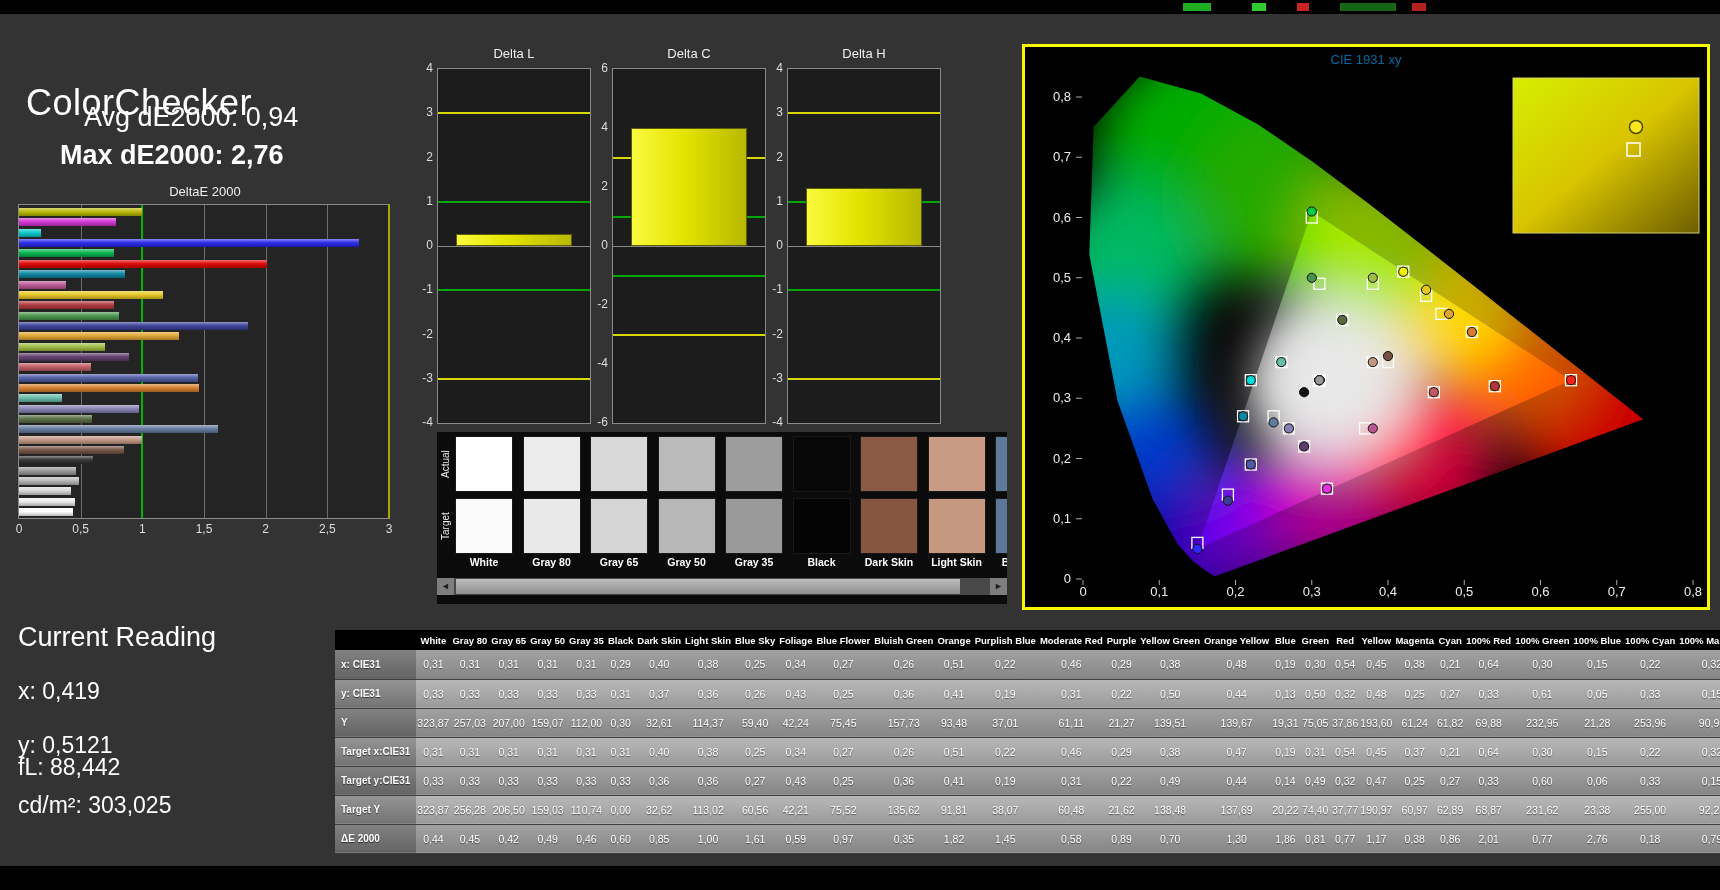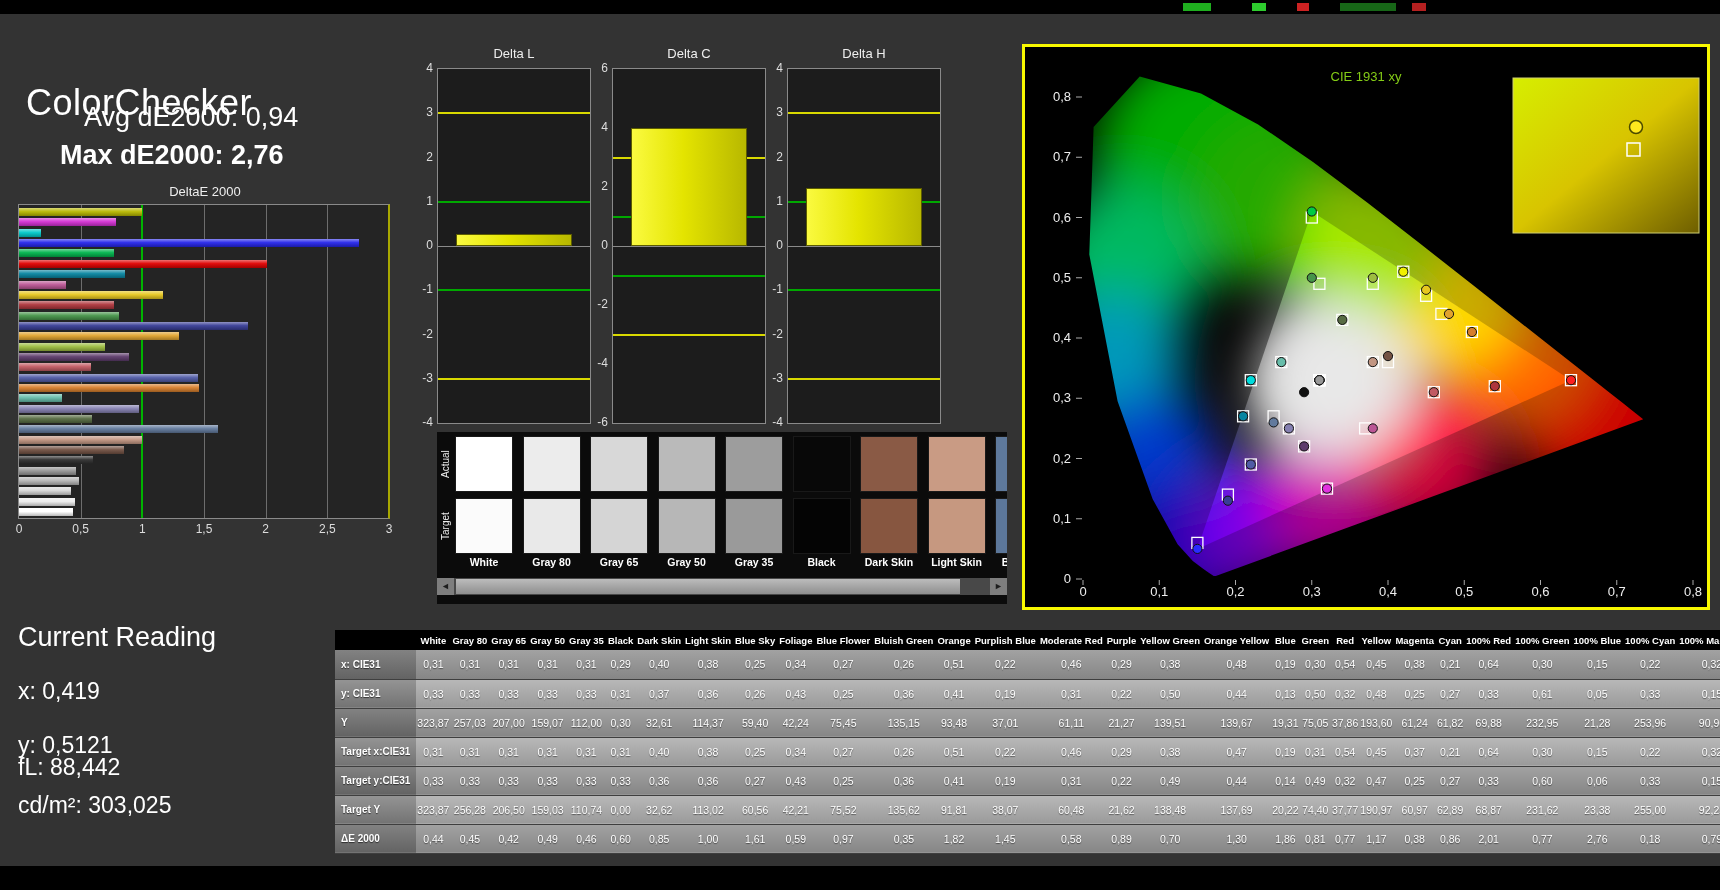--- a/index.html
+++ b/index.html
@@ -44,21 +44,21 @@
   .swname{position:absolute;top:124px;width:66px;text-align:center;font-size:10.5px;font-weight:bold;color:#fff;}
   .sbar{position:absolute;left:0;right:0;top:146px;height:17px;background:#2a2a2a;}
   .sbtn{position:absolute;top:0;width:17px;height:17px;background:#7e7e7e;color:#1d1d1d;font-size:9px;
         line-height:17px;text-align:center;user-select:none;}
   .sbtn.left{left:0;}  .sbtn.right{right:0;}
   .strack{position:absolute;left:17px;right:17px;top:0;height:17px;background:#484848;}
   .sthumb{position:absolute;left:2px;top:1px;height:15px;width:94%;background:linear-gradient(#bcbcbc,#8e8e8e);}
 
   
   #cie{position:absolute;left:1022px;top:44px;width:682px;height:560px;background:#000;border:3px solid #f8f800;}
-  #cie .ctitle{position:absolute;top:22px;left:0;right:0;text-align:center;font-size:13px;color:#84cc16;z-index:2;}
+  #cie .ctitle{position:absolute;top:5px;left:0;right:0;text-align:center;font-size:13px;color:#0369a1;z-index:2;}
   #ciesvg{position:absolute;left:0;top:0;display:block;}
   #rgbbox{position:absolute;right:15px;top:489px;width:487px;height:36px;background:#3c3c3c;
           border:1px solid #8a8a8a;box-sizing:border-box;color:#fff;font-size:20px;
           display:flex;align-items:center;justify-content:center;z-index:2;}
 
   
   #cr-title{position:absolute;left:18px;top:622px;font-size:27px;}
   .crline{position:absolute;left:18px;font-size:23px;}
 
   
@@ -521,21 +521,21 @@
           <td>257,03</td>
           <td>207,00</td>
           <td>159,07</td>
           <td>112,00</td>
           <td>0,30</td>
           <td>32,61</td>
           <td>114,37</td>
           <td>59,40</td>
           <td>42,24</td>
           <td>75,45</td>
-          <td>135,15</td>
+          <td>157,73</td>
           <td>93,48</td>
           <td>37,01</td>
           <td>61,11</td>
           <td>21,27</td>
           <td>139,51</td>
           <td>139,67</td>
           <td>19,31</td>
           <td>75,05</td>
           <td>37,86</td>
           <td>193,60</td>

